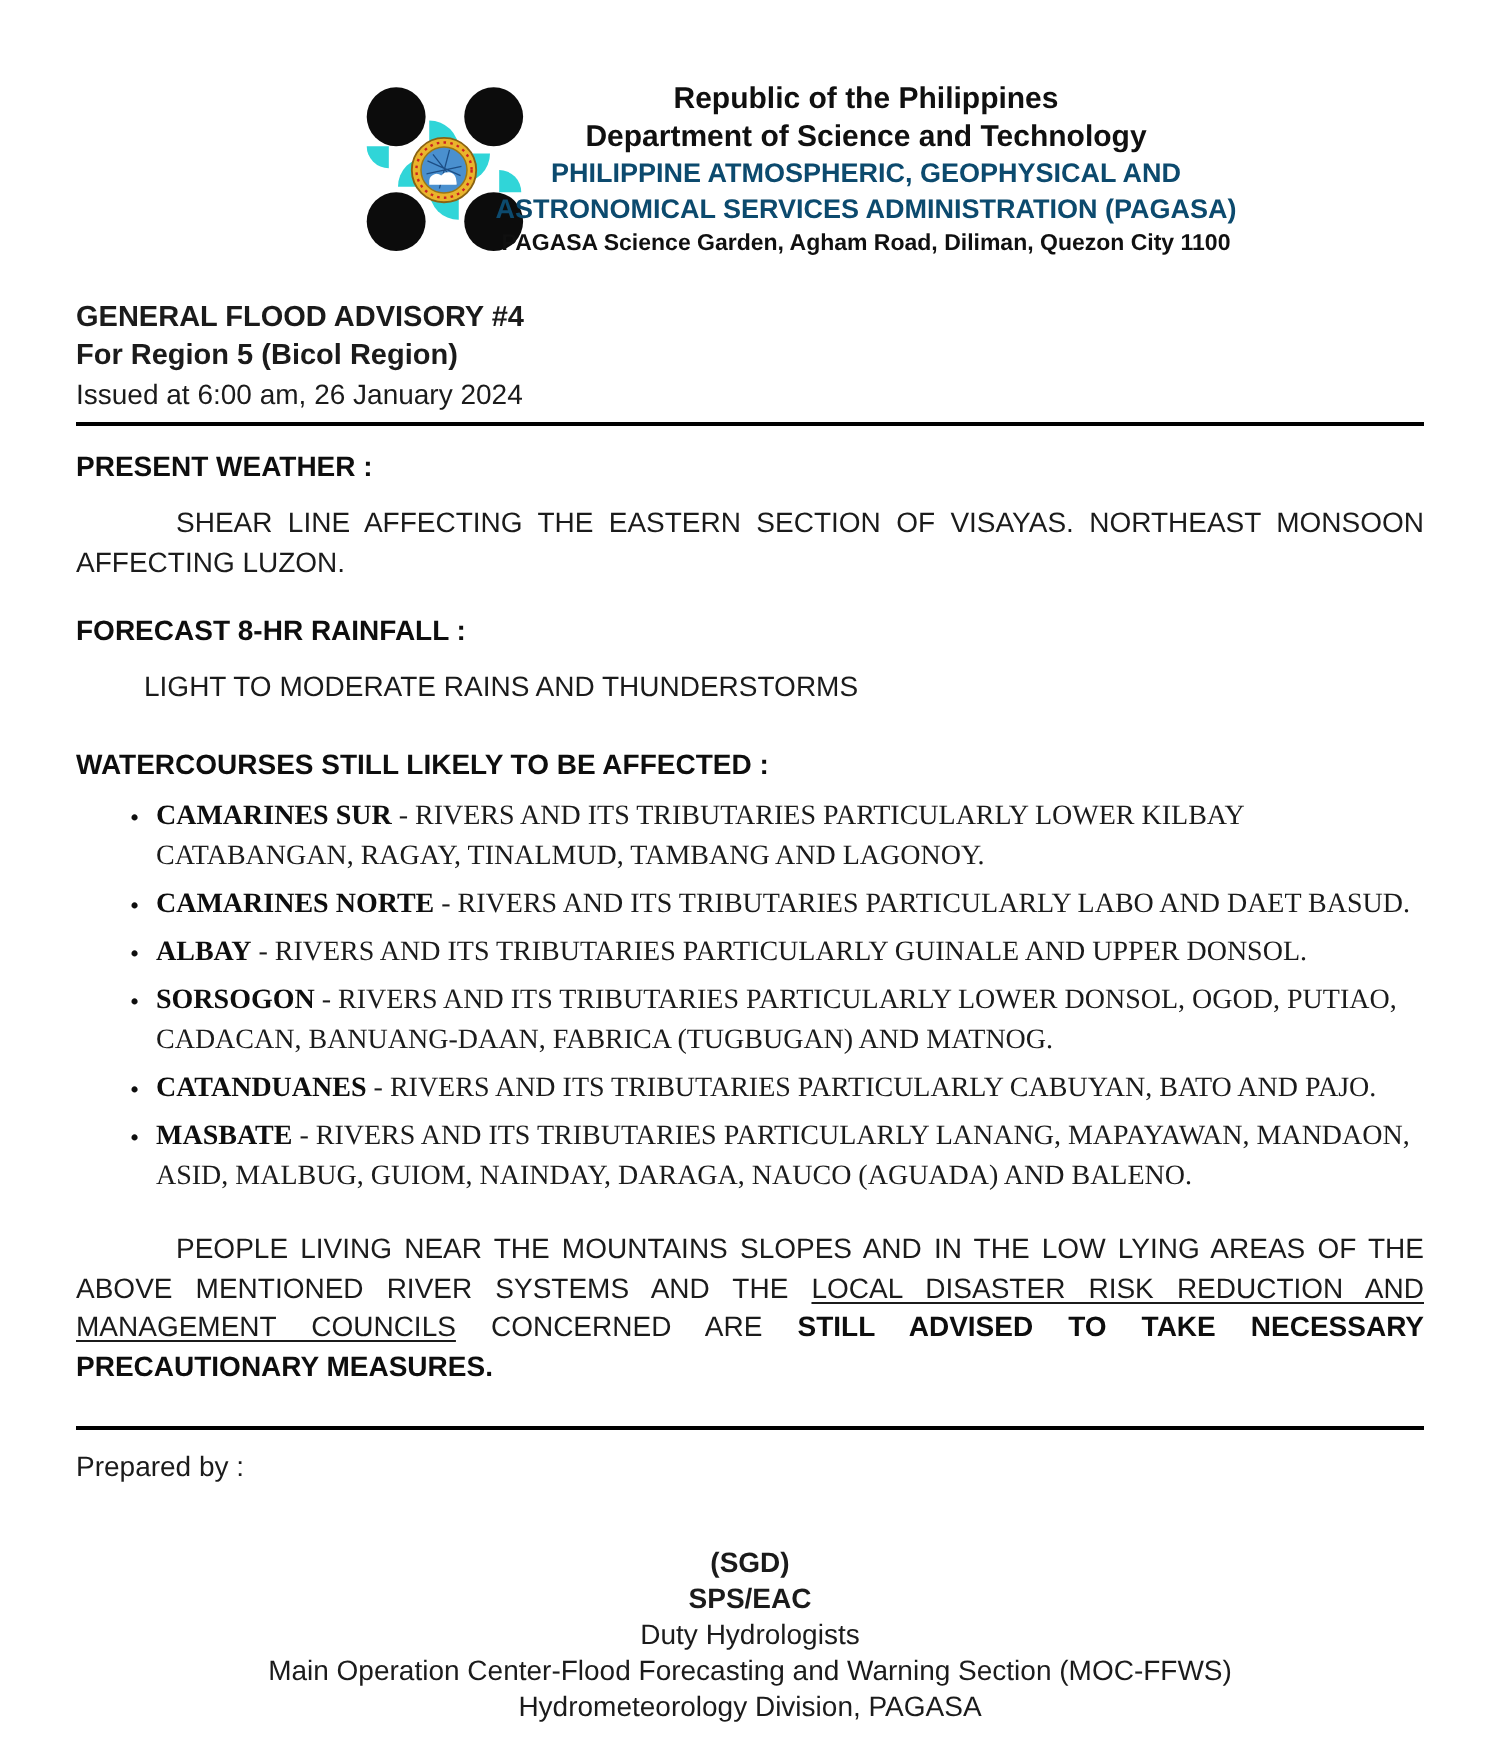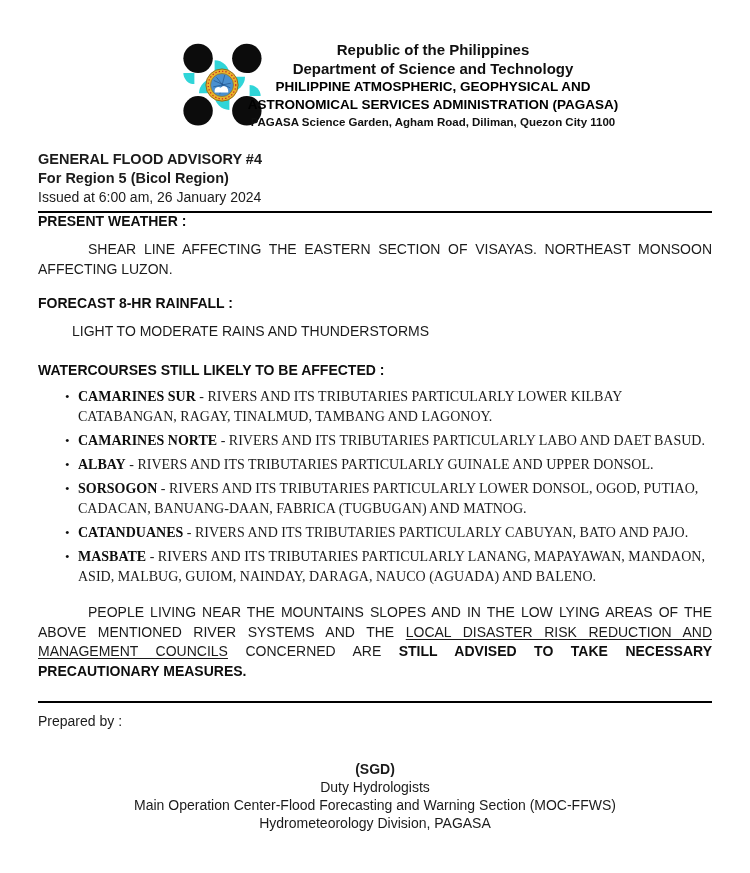--- a/index.html
+++ b/index.html
@@ -7,30 +7,30 @@
   .page {
     position:relative; width:750px; height:873px; background:#fff;
     font-family:"Liberation Sans","DejaVu Sans",sans-serif; color:#1b1b1b;
     overflow:hidden;
   }
   
   .header { position:relative; height:150px; }
   .logo-svg { position:absolute; left:176px; top:37px; width:92px; height:97px; }
   .header-text { position:absolute; left:198px; top:40px; width:470px; text-align:center; }
   .h-line { font-size:15px; font-weight:bold; line-height:19px; color:#101010; }
-  .h-agency { font-size:13.5px; font-weight:bold; line-height:17.5px; color:#000000; }
+  .h-agency { font-size:13.5px; font-weight:bold; line-height:17.5px; color:#0c4a6e; }
   .h-address { font-size:11.5px; font-weight:bold; line-height:15px; margin-top:2px; color:#101010; }
   
   .content { padding:0 38px; }
   .adv-title { font-size:14.5px; font-weight:bold; line-height:19px; }
   .adv-issued { font-size:14px; line-height:18px; }
   .adv-valid { font-size:12px; line-height:15px; margin-top:1px; }
   hr.rule { border:none; border-top:2px solid #000; margin:5px 0 0 0; }
   .sec-heading { font-size:14px; font-weight:bold; line-height:17px; color:#0e0e0e; }
-  .mt12 { } .mt16 { margin-top:16px; } .mt21 { margin-top:21px; }
+  .mt12 { margin-top:12px; } .mt16 { margin-top:16px; } .mt21 { margin-top:21px; }
   .para {
     font-size:14px; line-height:20px; text-align:justify;
     text-indent:50px; margin-top:9px;
   }
   .forecast-body { font-size:14px; line-height:20px; margin-top:9px; padding-left:34px; }
   ul.watercourses { list-style:none; margin-top:8px; padding-left:40px; }
   ul.watercourses li { position:relative; font-size:14px; line-height:20px; margin-bottom:4px;font-family:Liberation Serif, serif; }
   ul.watercourses li::before {
     content:"\2022"; position:absolute; left:-13px; top:0;
     font-size:13px; color:#0e0e0e;
@@ -103,19 +103,20 @@
       <li><b>MASBATE</b><span> - RIVERS AND ITS TRIBUTARIES PARTICULARLY LANANG, MAPAYAWAN, MANDAON, ASID, MALBUG, GUIOM, NAINDAY, DARAGA, NAUCO (AGUADA) AND BALENO.</span></li>
     </ul>
 
     <p class="advice"><span>PEOPLE LIVING NEAR THE MOUNTAINS SLOPES AND IN THE LOW LYING AREAS OF THE ABOVE MENTIONED RIVER SYSTEMS AND THE </span><span class="u">LOCAL DISASTER RISK REDUCTION AND MANAGEMENT COUNCILS</span><span> CONCERNED ARE </span><b>STILL ADVISED TO TAKE NECESSARY PRECAUTIONARY MEASURES.</b></p>
 
     <hr class="rule2">
     <div class="prepared">Prepared by :</div>
 
     <div class="footer-block">
       <div class="b">(SGD)</div>
+      <div class="b">SPS/EAC</div>
       <div>Duty Hydrologists</div>
       <div>Main Operation Center-Flood Forecasting and Warning Section (MOC-FFWS)</div>
       <div>Hydrometeorology Division, PAGASA</div>
     </div>
 
   </div>
 </div>
 
 </body></html>

